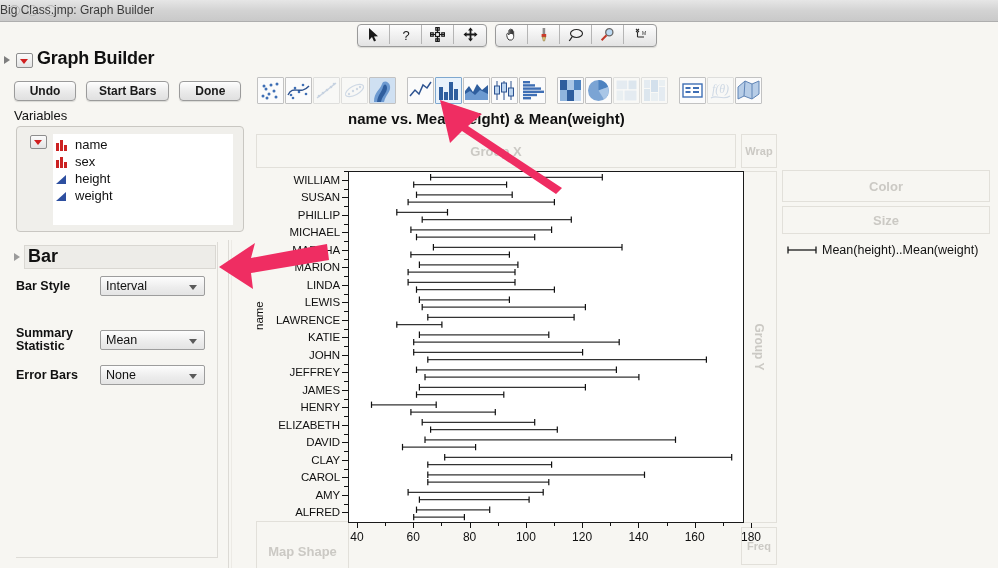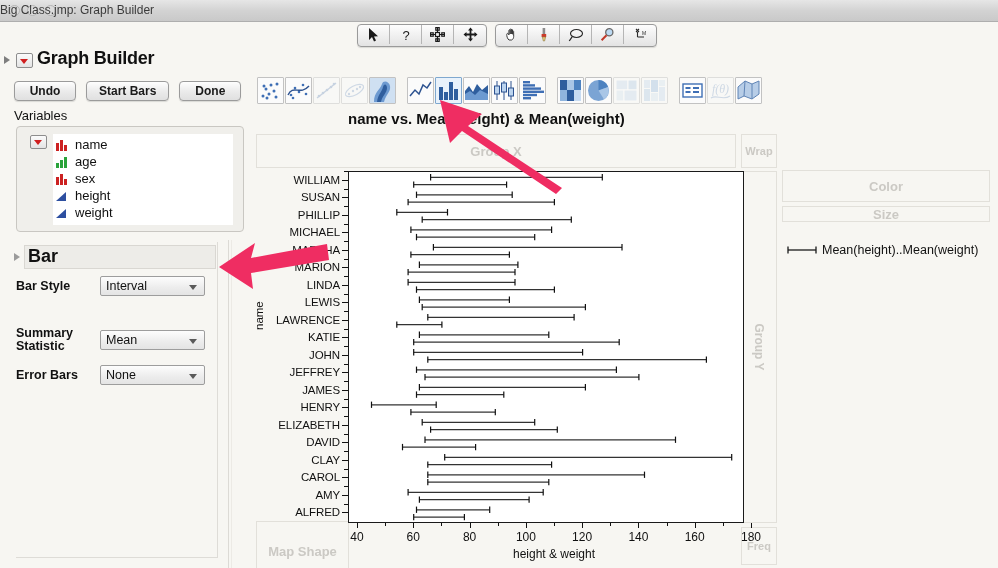--- a/index.html
+++ b/index.html
@@ -346,21 +346,21 @@
     align-items: center;
     justify-content: center;
     font-size: 13px;
     font-weight: bold;
     box-sizing: border-box;
   }
   #dz-groupx { left: 256px; top: 134px; width: 480px; height: 34px; }
   #dz-wrap   { left: 741px; top: 134px; width: 36px; height: 34px; font-size: 11px; }
   #dz-overlay{ left: 782px; top: 134px; width: 208px; height: 32px; }
   #dz-color  { left: 782px; top: 170px; width: 208px; height: 32px; }
-  #dz-size   { left: 782px; top: 206px; width: 208px; height: 16px; }
+  #dz-size   { left: 782px; top: 206px; width: 208px; height: 28px; }
   #dz-groupy { left: 741px; top: 171px; width: 36px; height: 352px; }
   #dz-groupy .vtext {
     transform: rotate(90deg);
     white-space: nowrap;
     font-size: 12px;
   }
   #dz-mapshape { left: 256px; top: 521px; width: 93px; height: 60px; }
   #dz-freq   { left: 741px; top: 527px; width: 36px; height: 38px; font-size: 11px; }
 
   
@@ -738,30 +738,20 @@
         <span class="vi-icon">
           <svg width="14" height="12" viewBox="0 0 14 12">
               <rect x="1" y="4" width="3" height="8" fill="#cc2222"></rect>
               <rect x="5" y="1" width="3" height="11" fill="#cc2222"></rect>
               <rect x="9" y="6" width="3" height="6" fill="#cc2222"></rect>
             </svg>
         </span>
         <span>name</span>
       </div>
 
-      <div class="varitem">
-        <span class="vi-icon">
-          <svg width="14" height="12" viewBox="0 0 14 12">
-              <rect x="1" y="7" width="3" height="5" fill="#2aa33a"></rect>
-              <rect x="5" y="4" width="3" height="8" fill="#2aa33a"></rect>
-              <rect x="9" y="1" width="3" height="11" fill="#2aa33a"></rect>
-            </svg>
-        </span>
-        <span>age</span>
-      </div>
 
       <div class="varitem">
         <span class="vi-icon">
           <svg width="14" height="12" viewBox="0 0 14 12">
               <rect x="1" y="4" width="3" height="8" fill="#cc2222"></rect>
               <rect x="5" y="1" width="3" height="11" fill="#cc2222"></rect>
               <rect x="9" y="6" width="3" height="6" fill="#cc2222"></rect>
             </svg>
         </span>
         <span>sex</span>
@@ -1050,21 +1040,20 @@
       <div class="xtick-label" style="left:226.1px">120</div>
       <div class="xtick-mark minor" style="left:254.3px"></div>
       <div class="xtick-mark" style="left:282.4px"></div>
       <div class="xtick-label" style="left:282.4px">140</div>
       <div class="xtick-mark minor" style="left:310.6px"></div>
       <div class="xtick-mark" style="left:338.7px"></div>
       <div class="xtick-label" style="left:338.7px">160</div>
       <div class="xtick-mark minor" style="left:366.9px"></div>
       <div class="xtick-mark" style="left:395.0px"></div>
       <div class="xtick-label" style="left:395.0px">180</div>
-    <div class="xaxis-title">height &amp; weight</div>
   </div>
 
   <svg class="arrow-svg" style="left:410px; top:96px;" width="180" height="100" viewBox="0 0 180 100">
     <path d="M152 92 L58 30 L72 18 L30 4 L40 47 L52 35 L146 98 Z" fill="#ef2d62"></path>
   </svg>
   <svg class="arrow-svg" style="left:215px; top:240px;" width="120" height="62" viewBox="0 0 120 62">
     <path d="M112 4 L36 18 L40 3 L4 27 L38 49 L36 33 L114 20 Z" fill="#ef2d62"></path>
   </svg>
 
 </div>

